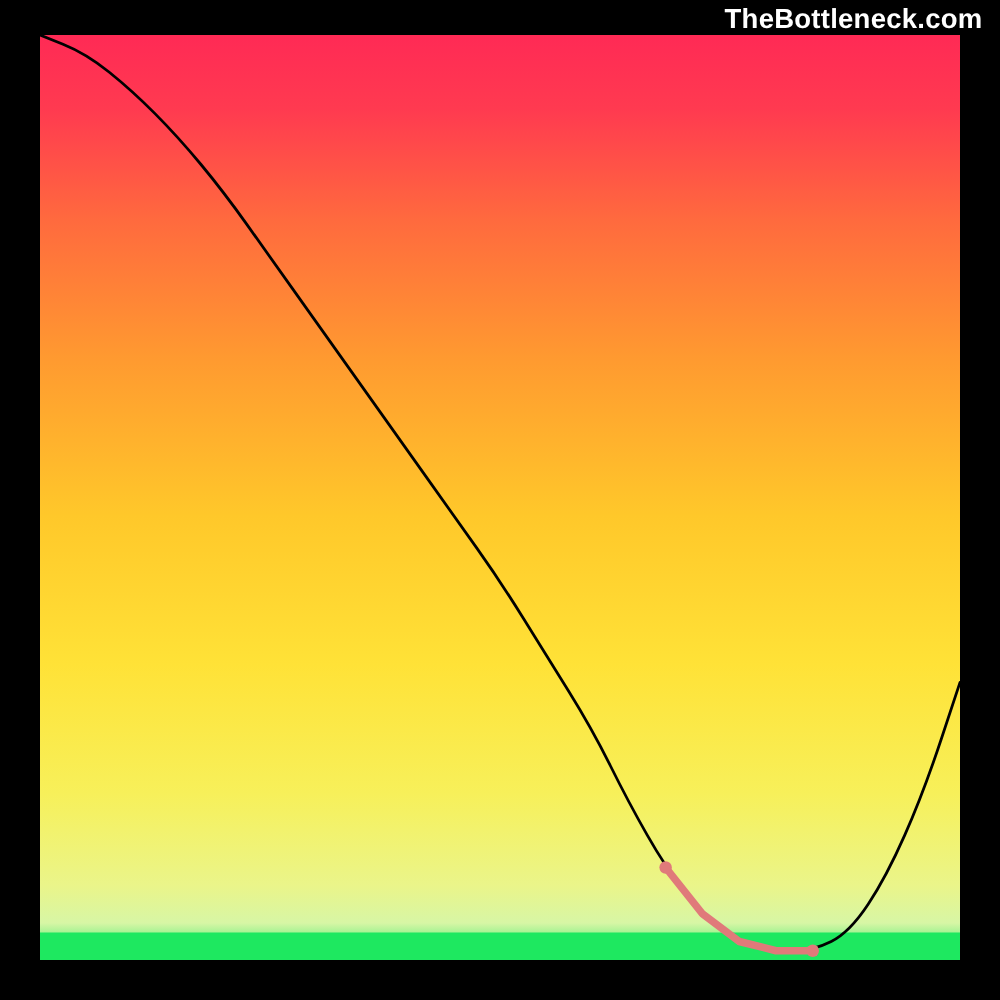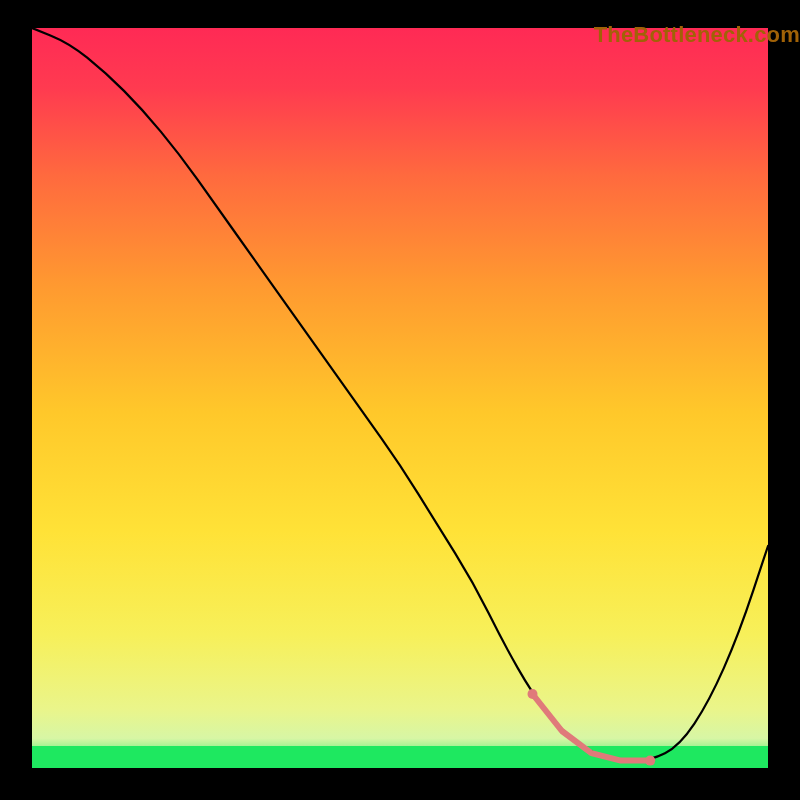--- a/index.html
+++ b/index.html
@@ -13,28 +13,27 @@
   }
   .stage {
     position: relative;
     width: 800px;
     height: 800px;
     background: #000;
   }
   .watermark {
     position: absolute;
     top: 2px;
-    right: 0;
+    right: 14px;
     font-size: 22px;
     font-weight: 600;
-    color: #a16207;
+    color: #ffffff;
     letter-spacing: 0.2px;
     user-select: none;
     z-index: 4;
-    margin-top: 20px;
   }
   .plot-wrap {
     position: absolute;
     left: 32px;
     top: 28px;
     width: 736px;
     height: 740px;
     background: #000;
   }
   svg {

